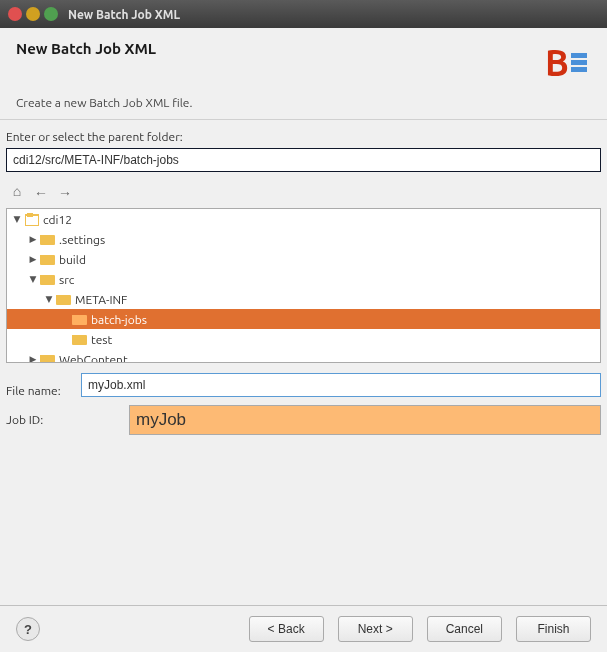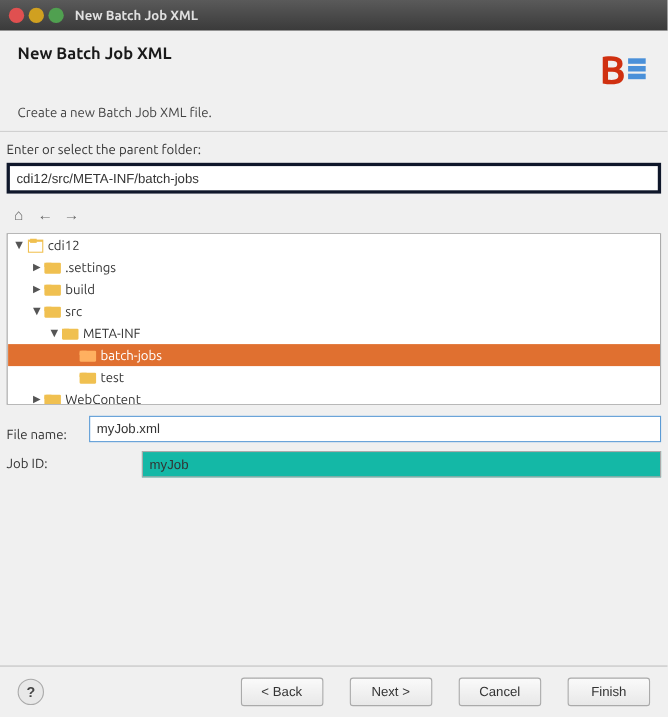--- a/index.html
+++ b/index.html
@@ -134,21 +134,21 @@
 
     .form-label {
       font-size: 12px;
       color: #333;
       margin-bottom: 5px;
     }
 
     .folder-input {
       width: 100%;
       padding: 4px 6px;
-      border: 3px solid #0f172a;
+      border: 1px solid #0f172a;
       background: white;
       font-size: 12px;
       color: #333;
       outline: none;
       margin-bottom: 6px;
     }
 
     .toolbar {
       display: flex;
       gap: 2px;
@@ -302,22 +302,22 @@
       font-size: 12px;
       color: #333;
       min-width: 75px;
       flex-shrink: 0;
     }
 
     .job-id-input {
       flex: 1;
       padding: 4px 6px;
       border: 1px solid #aaa;
-      background: #14b8a6;
-      font-size: 12px;
+      background: #fdba74;
+      font-size: 17px;
       color: #333;
       outline: none;
     }
 
     .spacer { flex: 1; }
 
     .button-bar {
       display: flex;
       align-items: center;
       justify-content: space-between;
@@ -336,21 +336,21 @@
       font-size: 13px;
       font-weight: bold;
       color: #444;
       display: flex;
       align-items: center;
       justify-content: center;
     }
 
     .btn-group {
       display: flex;
-      gap: 24px;
+      gap: 14px;
     }
 
     .nav-btn {
       padding: 5px 18px;
       border: 1px solid #aaa;
       background: linear-gradient(to bottom, #fafafa, #e8e8e8);
       font-size: 12px;
       color: #333;
       cursor: pointer;
       border-radius: 3px;

